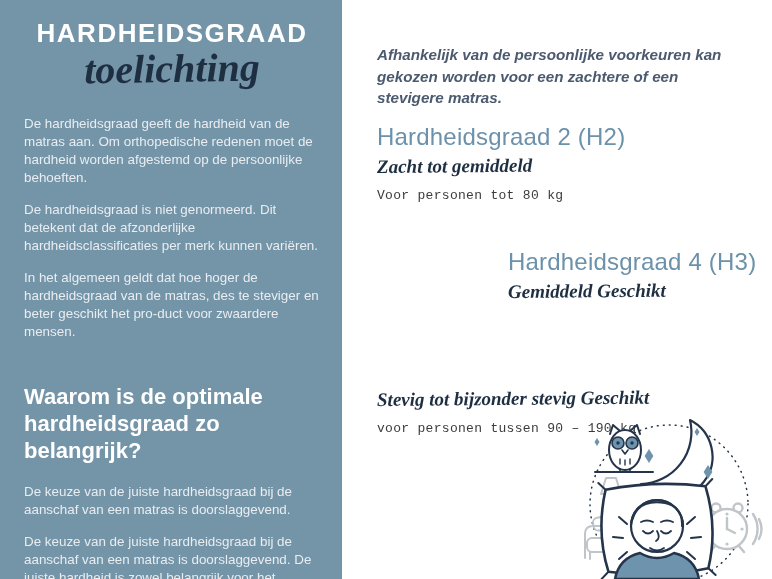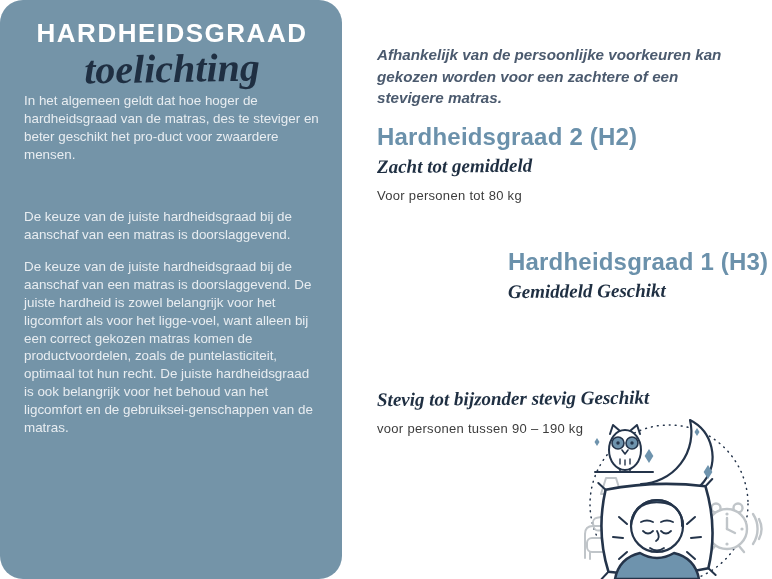--- a/index.html
+++ b/index.html
@@ -3,21 +3,21 @@
 <meta charset="utf-8">
 <style>
   html,body{margin:0;padding:0;background:#fff;}
   #stage{
     position:relative;width:772px;height:579px;overflow:hidden;
     background:#ffffff;font-family:"Liberation Sans",sans-serif;
   }
   
   .sidebar{
     position:absolute;left:0;top:0;width:342px;height:579px;
-    background:#7494a8;box-sizing:border-box;padding:16px 22px 0 24px;border-radius:23px;
+    background:#7494a8;box-sizing:border-box;padding:16px 22px 0 24px;
   }
   .sidebar-title{
     color:#ffffff;font-size:26px;font-weight:bold;letter-spacing:1.5px;
     text-align:center;margin:2px 0 0 0;
   }
   .sidebar-subtitle{
     font-family:"Liberation Serif",serif;font-style:italic;font-weight:bold;
     color:#1f2f42;font-size:40px;text-align:center;margin:-4px 0 0 0;
     transform:rotate(-1deg);
   }
@@ -35,61 +35,64 @@
   .intro{
     position:absolute;left:35px;top:44px;width:372px;
     color:#4b5a6e;font-size:15.2px;font-weight:bold;font-style:italic;
     line-height:1.42;
   }
   .section{position:absolute;}
   .sec-h2{left:35px;top:123px;}
   .sec-h3{left:166px;top:248px;}
   .sec-h4{left:35px;top:384px;}
   .sec-title{
-    color:#6b91ab;font-size:24px;font-weight:bold;margin:0;letter-spacing:0.2px;
+    color:#6b91ab;font-size:24px;font-weight:normal;margin:0;letter-spacing:0.2px;
   }
   .sec-sub{
     font-family:"Liberation Serif",serif;font-style:italic;font-weight:bold;
     color:#1f2f42;font-size:19px;margin:5px 0 0 0;transform:rotate(-0.5deg);
     transform-origin:left center;
   }
   .sec-detail{
-    color:#3c3c3c;font-size:13px;letter-spacing:0.3px;margin:10px 0 0 0;
+    color:#3c3c3c;font-size:13px;letter-spacing:0.3px;margin:10px 0 0 0;font-family:Liberation Mono, monospace;
   }
   
   .illustration{position:absolute;left:235px;top:412px;width:187px;height:167px;}
 </style>
 </head>
 <body>
 
 <div id="stage">
 
   <div class="sidebar">
     <h1 class="sidebar-title">HARDHEIDSGRAAD</h1>
     <div class="sidebar-subtitle">toelichting</div>
 
+    <p class="p-first">De hardheidsgraad geeft de hardheid van de matras aan. Om orthopedische redenen moet de hardheid worden afgestemd op de persoonlijke behoeften.</p>
+    <p>De hardheidsgraad is niet genormeerd. Dit betekent dat de afzonderlijke hardheidsclassificaties per merk kunnen variëren.</p>
     <p class="p-gap">In het algemeen geldt dat hoe hoger de hardheidsgraad van de matras, des te steviger en beter geschikt het pro-duct voor zwaardere mensen.</p>
 
+    <h2 class="question-heading">Waarom is de optimale hardheidsgraad zo belangrijk?</h2>
 
     <p>De keuze van de juiste hardheidsgraad bij de aanschaf van een matras is doorslaggevend.</p>
     <p>De keuze van de juiste hardheidsgraad bij de aanschaf van een matras is doorslaggevend. De juiste hardheid is zowel belangrijk voor het ligcomfort als voor het ligge-voel, want alleen bij een correct gekozen matras komen de productvoordelen, zoals de puntelasticiteit, optimaal tot hun recht. De juiste hardheidsgraad is ook belangrijk voor het behoud van het ligcomfort en de gebruiksei-genschappen van de matras.</p>
   </div>
 
   <div class="main">
 
     <div class="intro">Afhankelijk van de persoonlijke voorkeuren kan gekozen worden voor een zachtere of een stevigere matras.</div>
 
     <div class="section sec-h2">
       <h3 class="sec-title">Hardheidsgraad 2 (H2)</h3>
       <div class="sec-sub">Zacht tot gemiddeld</div>
       <div class="sec-detail">Voor personen tot 80 kg</div>
     </div>
 
     <div class="section sec-h3">
-      <h3 class="sec-title">Hardheidsgraad 1 (H3)</h3>
+      <h3 class="sec-title">Hardheidsgraad 4 (H3)</h3>
       <div class="sec-sub">Gemiddeld Geschikt</div>
     </div>
 
     <div class="section sec-h4">
       <div class="sec-sub">Stevig tot bijzonder stevig Geschikt</div>
       <div class="sec-detail">voor personen tussen 90 – 190 kg</div>
     </div>
 
     <svg class="illustration" viewBox="0 0 187 167" aria-hidden="true">
 

